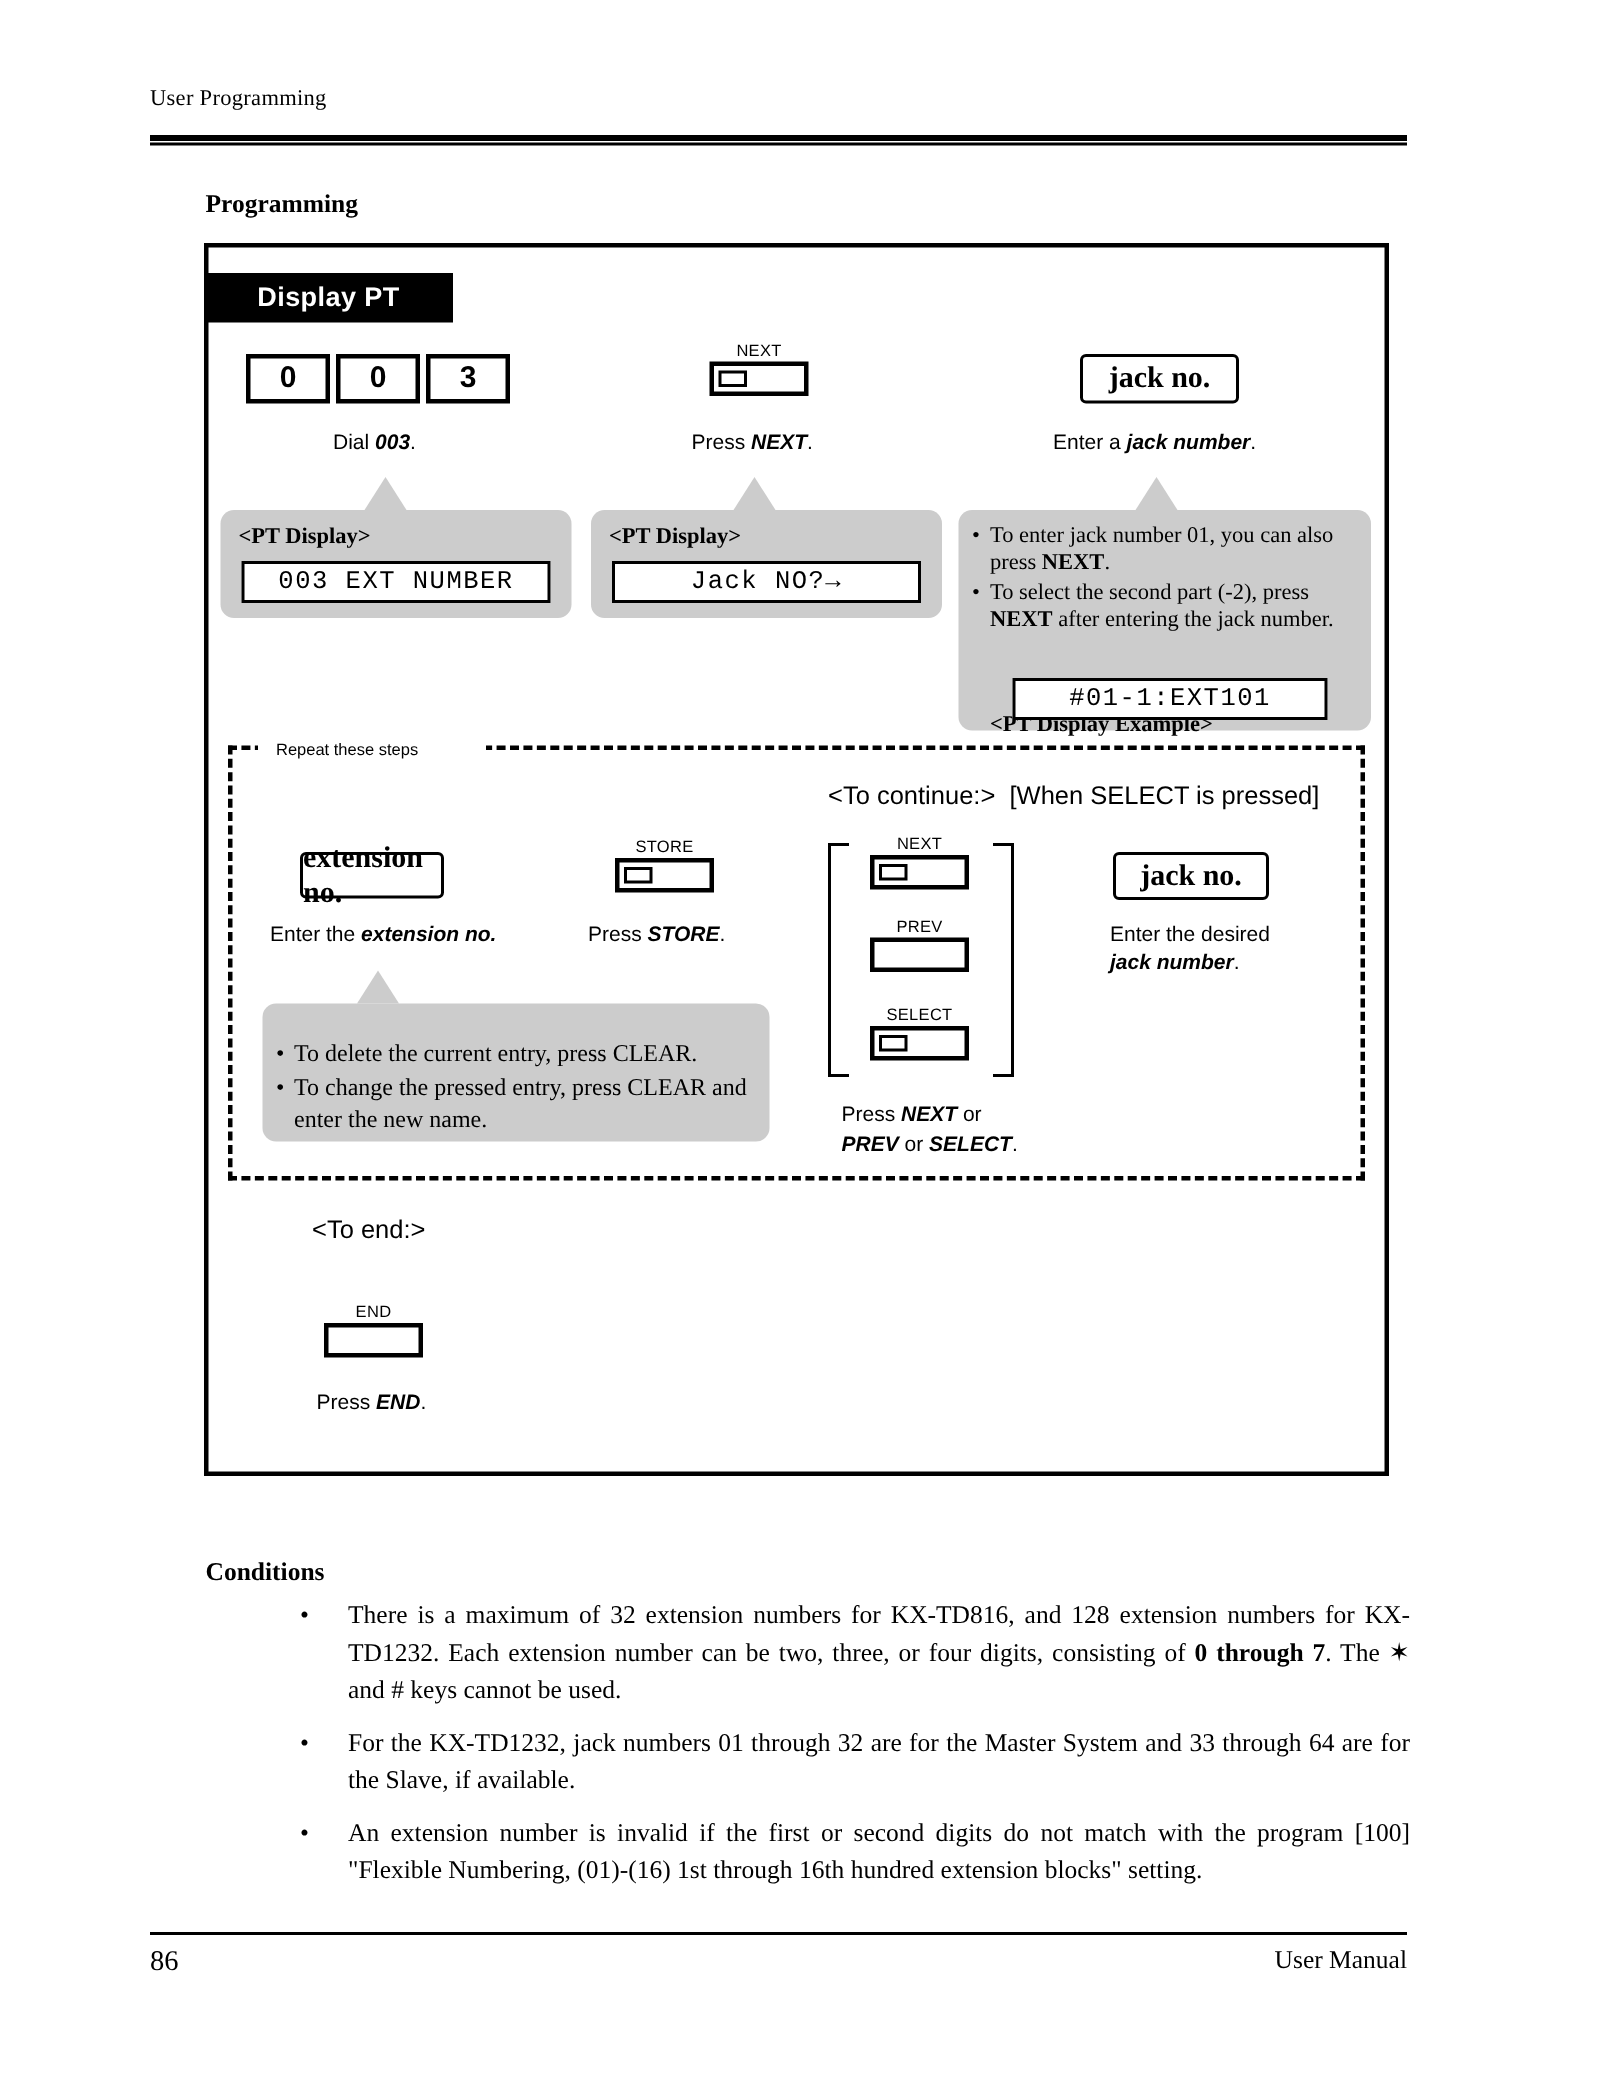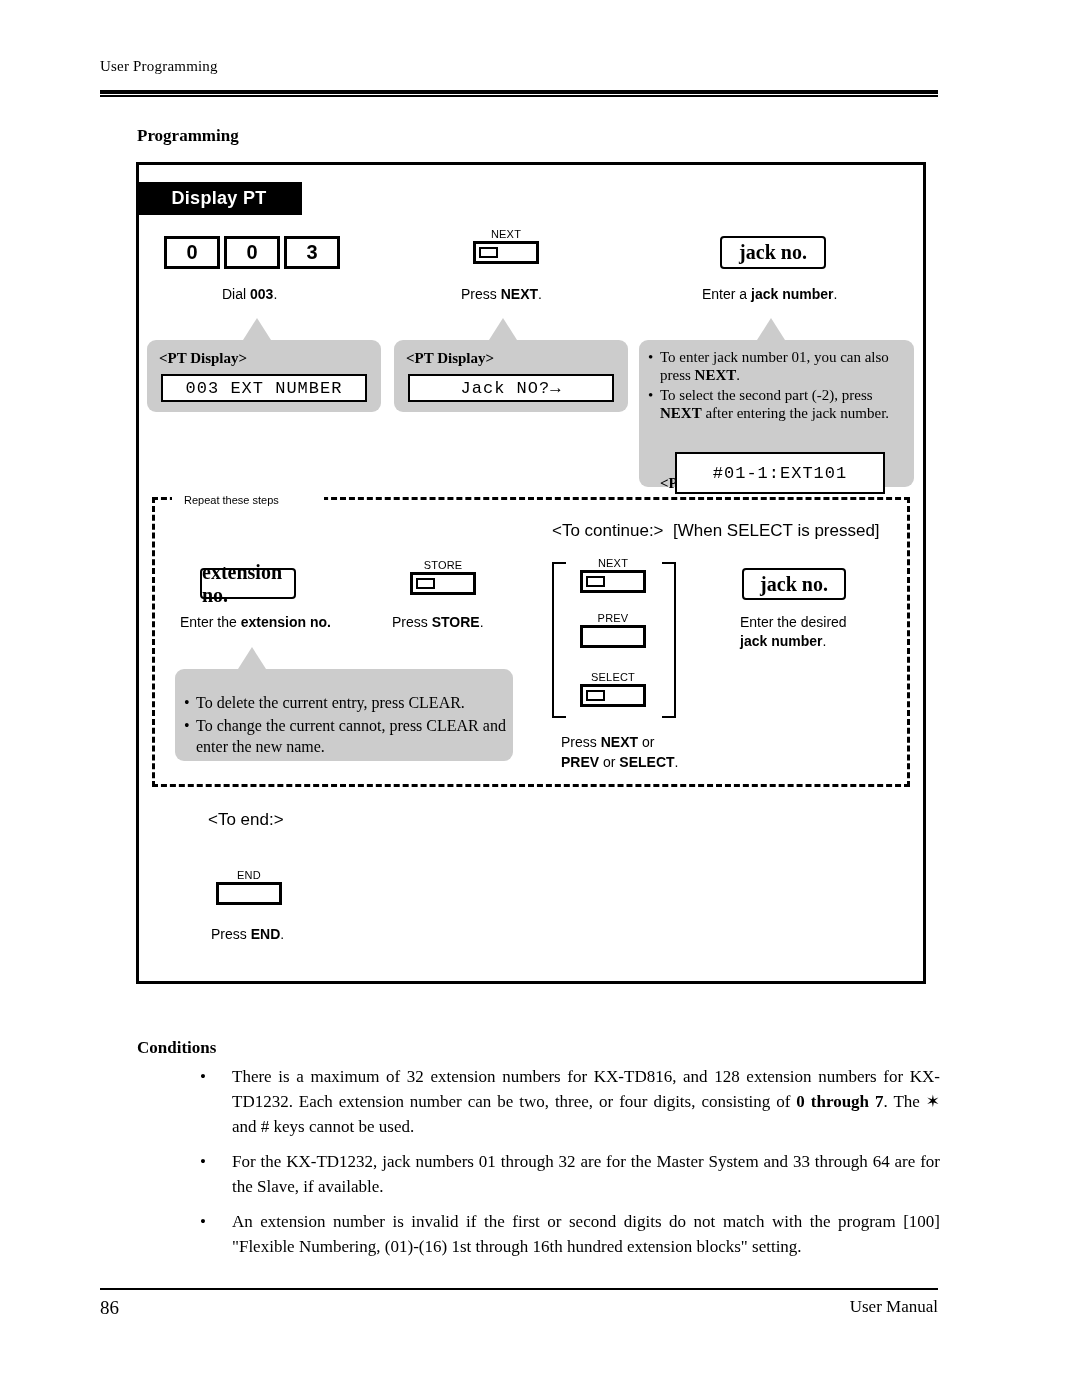--- a/index.html
+++ b/index.html
@@ -136,21 +136,21 @@
   }
 
   
   .caption {
     position: absolute;
     font-family: "Liberation Sans", sans-serif;
     font-size: 14px;
     line-height: 18px;
     white-space: nowrap;
   }
-  .caption b { font-weight: bold; }
+  .caption b { font-weight: bold; font-style: italic; }
 
   
   .callout {
     position: absolute;
     background: #cccccc;
     border-radius: 9px;
     box-sizing: border-box;
   }
   .callout-tip {
     position: absolute;
@@ -329,21 +329,21 @@
   <div class="bl-row">
     <div class="bl-dot">•</div>
     <div class="bl-txt"><span>To enter jack number 01, you can also press </span><b>NEXT</b><span>.</span></div>
   </div>
   <div class="bl-row">
     <div class="bl-dot">•</div>
     <div class="bl-txt"><span>To select the second part (-2), press </span><b>NEXT</b><span> after entering the jack number.</span></div>
   </div>
 </div>
 <div class="callout-title" style="left:660px; top:427px;margin-top:48px;">&lt;PT Display Example&gt;</div>
-<div class="lcd" style="left:675px; top:452px; width:210px; height:42px;">#01-1:EXT101</div>
+<div class="lcd" style="left:675px; top:452px; width:210px; height:28px;">#01-1:EXT101</div>
 
 <div class="dashed-box"></div>
 <div class="dashed-mask"></div>
 <div class="repeat-label">Repeat these steps</div>
 
 <div class="angle-head" style="left:552px; top:521px;">
   <span>&lt;To continue:&gt;</span>&nbsp;&nbsp;<span>[When SELECT is pressed]</span>
 </div>
 
 <div class="label-box" style="left:200px; top:568px; width:96px; height:31px;">extension no.</div>
@@ -353,21 +353,21 @@
 
 <div class="callout-tip" style="left:238px; top:647px;"></div>
 <div class="callout" style="left:175px; top:669px; width:338px; height:92px;"></div>
 <div class="bullet-list" style="left:184px; top:692px; width:322px; font-size:16px; line-height:21px;">
   <div class="bl-row">
     <div class="bl-dot">•</div>
     <div class="bl-txt">To delete the current entry, press CLEAR.</div>
   </div>
   <div class="bl-row">
     <div class="bl-dot">•</div>
-    <div class="bl-txt">To change the current cannot, press CLEAR and enter the new name.</div>
+    <div class="bl-txt">To change the pressed entry, press CLEAR and enter the new name.</div>
   </div>
 </div>
 
 <div class="pt-btn-wrap" style="left:410px; top:559px;">
   <div class="pt-btn-cap">STORE</div>
   <div class="pt-btn-body has-led"></div>
 </div>
 <div class="caption" style="left:392px; top:613px;">
   <span>Press </span><b>STORE</b><span>.</span>
 </div>

